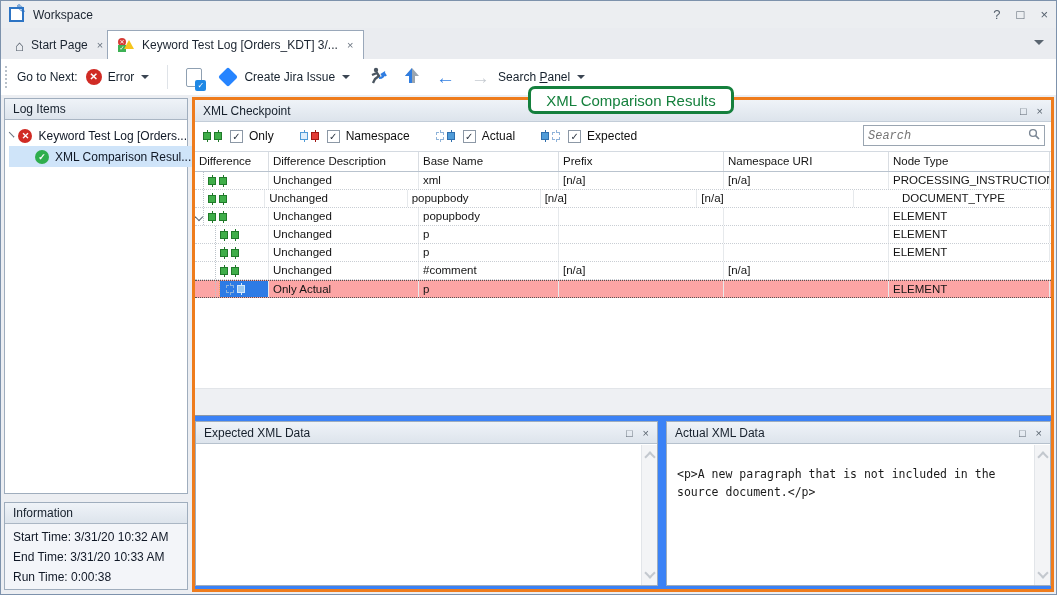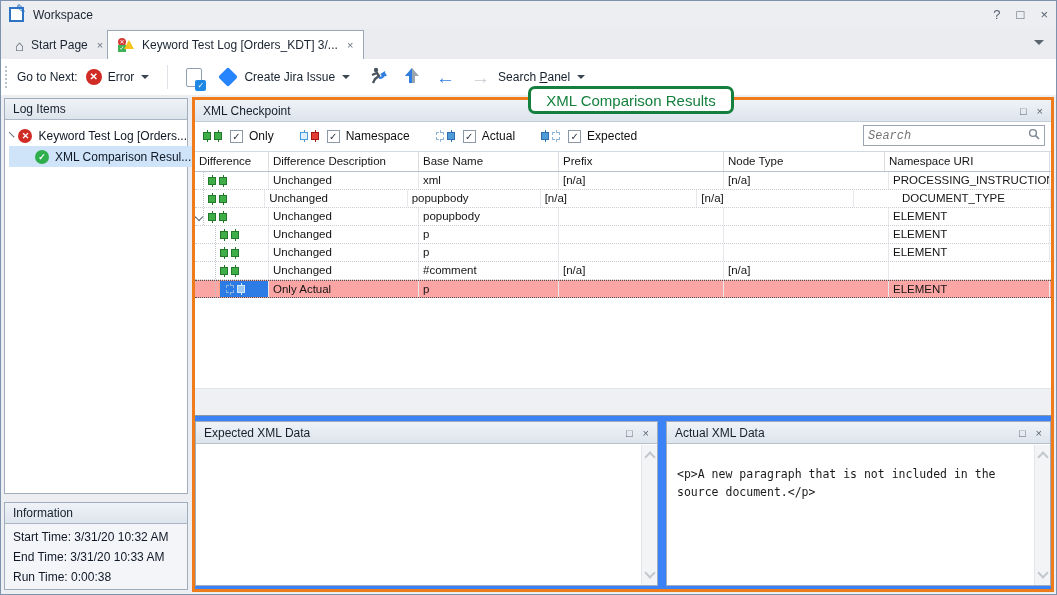--- a/index.html
+++ b/index.html
@@ -251,22 +251,22 @@
         </span>
       </div>
     </div>
 
     <div class="table">
       <div class="thead" id="thead">
           <div class="th" style="width: 74px;">Difference</div>
           <div class="th" style="width: 150px;">Difference Description</div>
           <div class="th" style="width: 140px;">Base Name</div>
           <div class="th" style="width: 165px;">Prefix</div>
+          <div class="th" style="width: 165px;">Namespace URI</div>
           <div class="th" style="width: 161px;">Node Type</div>
-          <div class="th" style="width: 165px;">Namespace URI</div>
         </div>
       <div id="tbody">
           <div class="tr">
             <div class="td diff" style="width: 74px;">
               <span class="guide" style="margin-left: 8px;"></span>
               <span class="pairicon">
                 <span class="nb g"></span>
                 <span class="nb g"></span>
               </span>
             </div>

